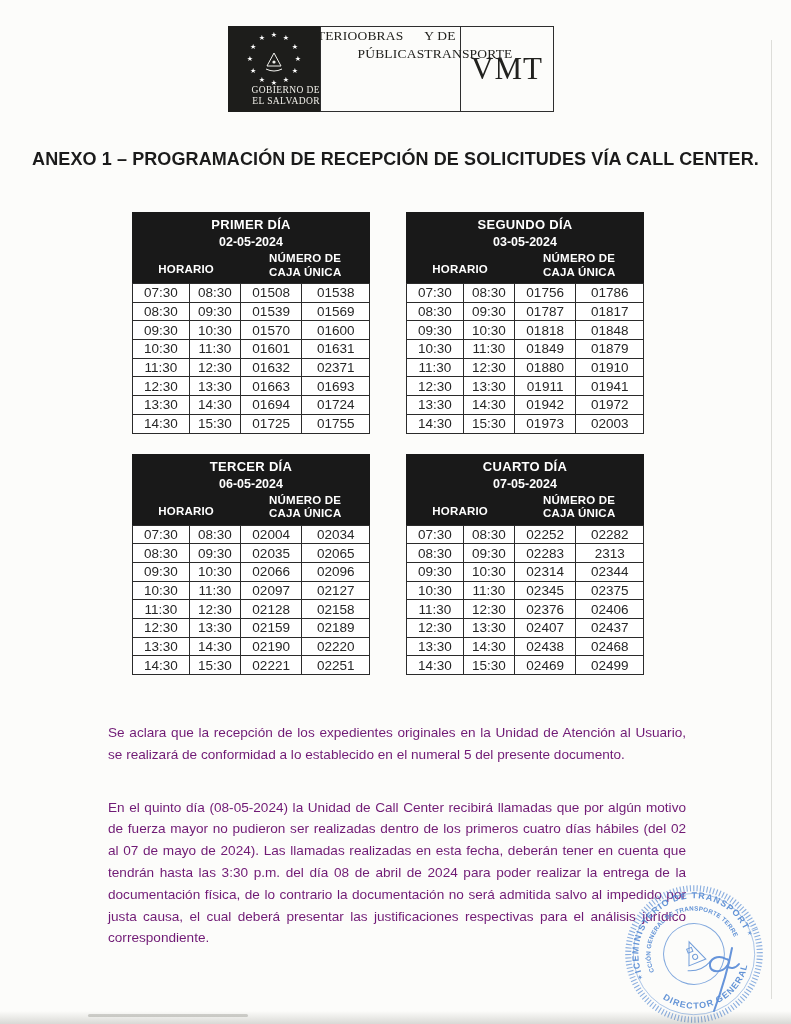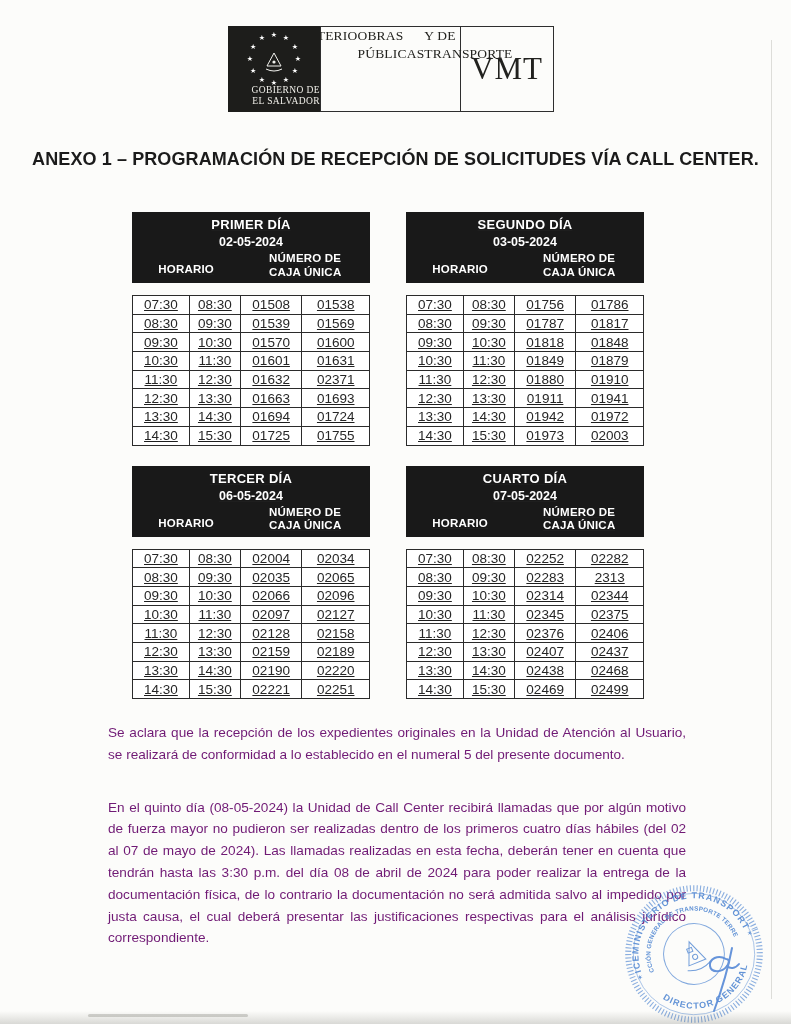--- a/index.html
+++ b/index.html
@@ -31,40 +31,40 @@
     letter-spacing:1px;
   }
   
   .doc-title{
     position:absolute;top:149px;left:0;width:100%;text-align:center;
     font-size:18px;font-weight:bold;color:#1b1b1b;letter-spacing:.1px;
   }
   
   .tables-grid{
     position:absolute;left:132px;top:212px;
-    display:grid;grid-template-columns:238px 238px;column-gap:36px;row-gap:20px;text-decoration:underline;
+    display:grid;grid-template-columns:238px 238px;column-gap:36px;row-gap:20px;
   }
   .sched{width:238px;}
   .sched-head{
     background:#191919;color:#fff;text-align:center;
   }
   .sched-head .day{font-size:13px;font-weight:bold;padding-top:5px;letter-spacing:.3px;}
   .sched-head .date{font-size:12.5px;font-weight:bold;padding:3px 0 0;}
   .sched-head .cols{display:flex;min-height:31px;padding-bottom:3px;}
   .sched-head .col-h{
     flex:0 0 45.5%;font-size:11.5px;font-weight:bold;
     align-self:flex-end;padding-bottom:5px;letter-spacing:.2px;
   }
   .sched-head .col-n{
     flex:1;font-size:11.5px;font-weight:bold;line-height:1.2;
     padding:3px 16px 0;letter-spacing:.2px;
   }
   .sched table{
     width:238px;border-collapse:collapse;table-layout:fixed;
-    border:1.5px solid #262626;background:#fff;margin-top:12px;
+    border:1.5px solid #262626;background:#fff;
   }
   .sched td{
     border:1px solid #2b2b2b;height:17.7px;text-align:center;
     font-size:13.5px;color:#262626;padding:0 1px;
   }
   .sched col.c1{width:24%}.sched col.c2{width:21.5%}
   .sched col.c3{width:26%}.sched col.c4{width:28.5%}
   
   .paragraphs{
     position:absolute;left:108px;top:722px;width:578px;

